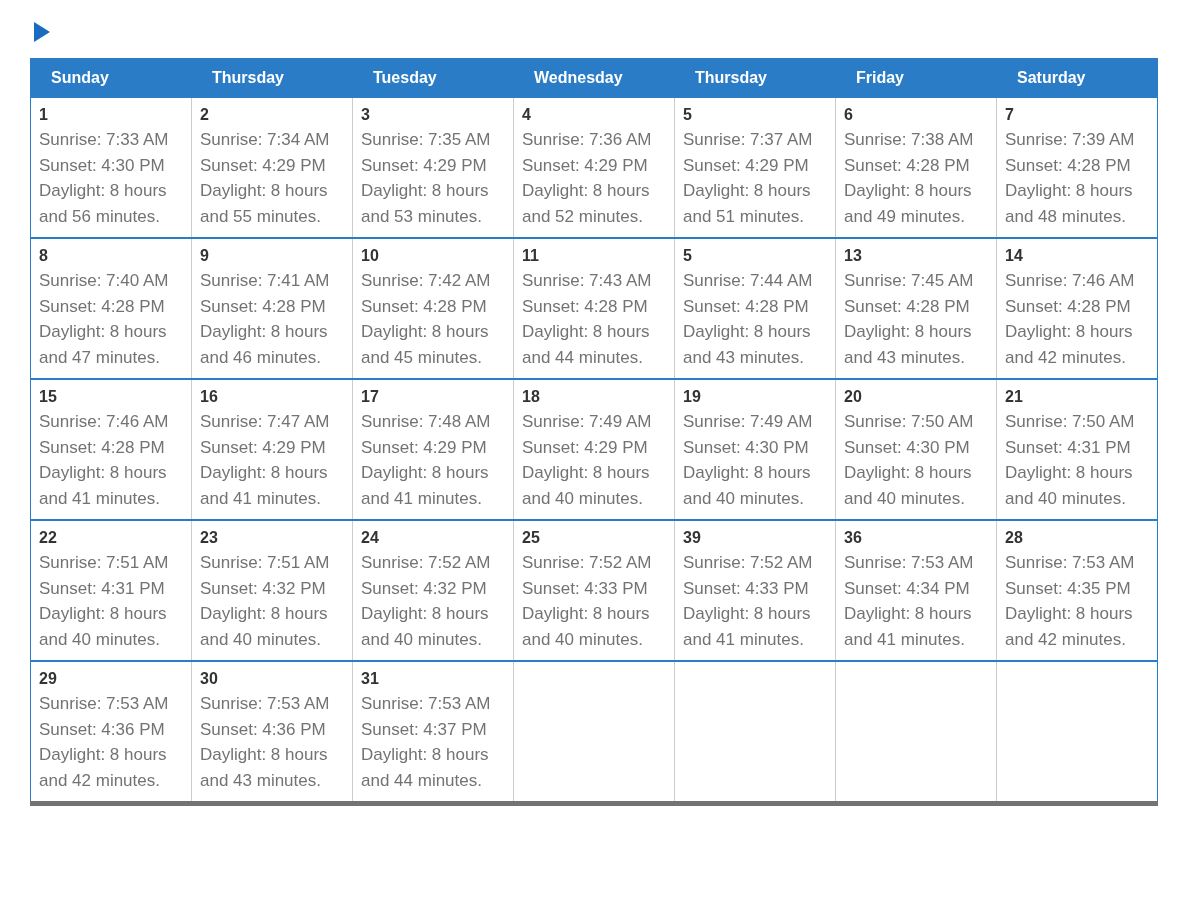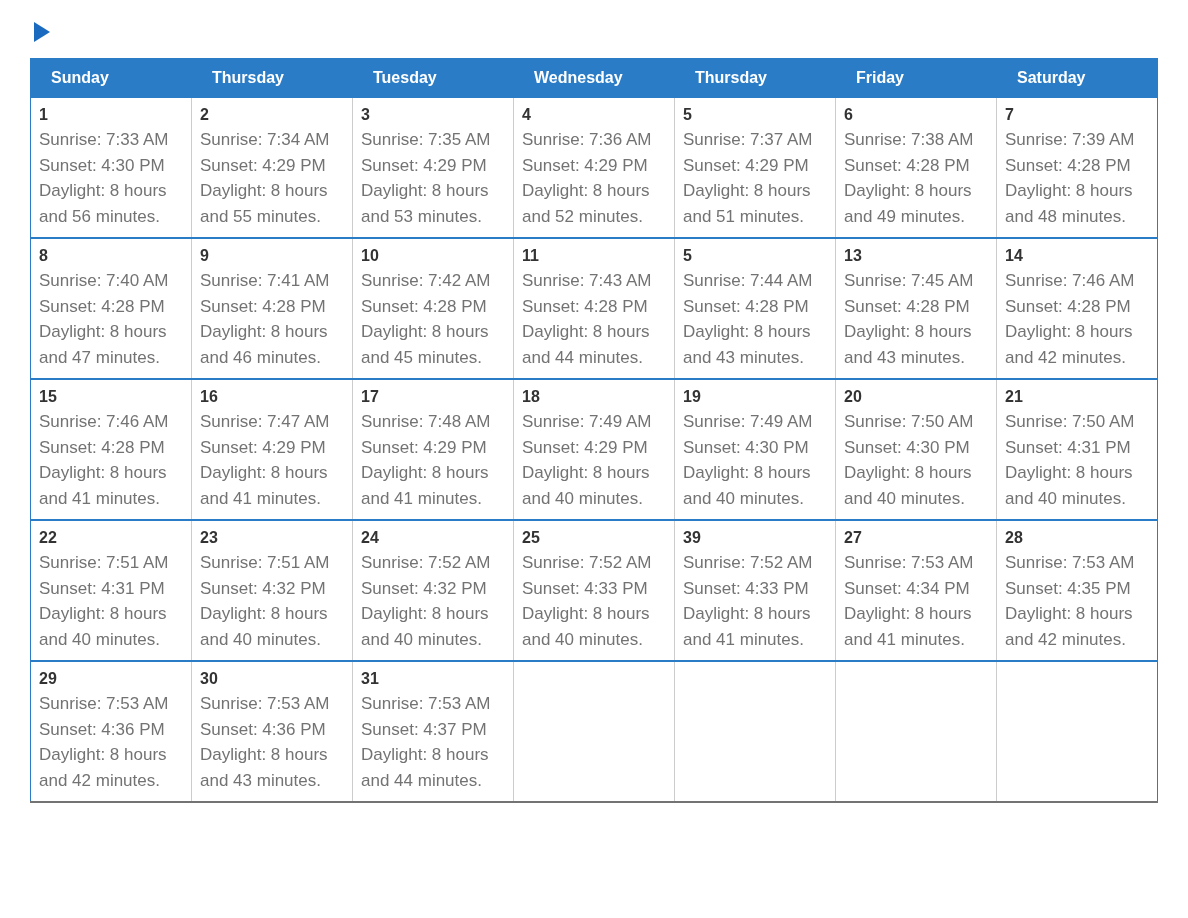--- a/index.html
+++ b/index.html
@@ -100,21 +100,21 @@
     }
     .day-info {
       font-size: 17px;
       line-height: 1.5;
       color: #737373;
     }
     .empty-cell {
       background: #fff;
     }
     tbody tr:last-child td {
-      border-bottom: 2px solid #737373;
+      border-bottom: 5px solid #737373;
     }
   </style>
 </head>
 <body>
 
 <div class="header">
   <div class="logo">
     <div class="logo-top">
       <span class="logo-general"></span>
       <div class="logo-triangle"></div>
@@ -245,21 +245,21 @@
         </td>
         <td>
           <span class="day-number">25</span>
           <div class="day-info">Sunrise: 7:52 AM<br>Sunset: 4:33 PM<br>Daylight: 8 hours<br>and 40 minutes.</div>
         </td>
         <td>
           <span class="day-number">39</span>
           <div class="day-info">Sunrise: 7:52 AM<br>Sunset: 4:33 PM<br>Daylight: 8 hours<br>and 41 minutes.</div>
         </td>
         <td>
-          <span class="day-number">27</span>
+          <span class="day-number">36</span>
           <div class="day-info">Sunrise: 7:53 AM<br>Sunset: 4:34 PM<br>Daylight: 8 hours<br>and 41 minutes.</div>
         </td>
         <td>
           <span class="day-number">28</span>
           <div class="day-info">Sunrise: 7:53 AM<br>Sunset: 4:35 PM<br>Daylight: 8 hours<br>and 42 minutes.</div>
         </td>
       </tr>
       <tr>
         <td>
           <span class="day-number">29</span>

